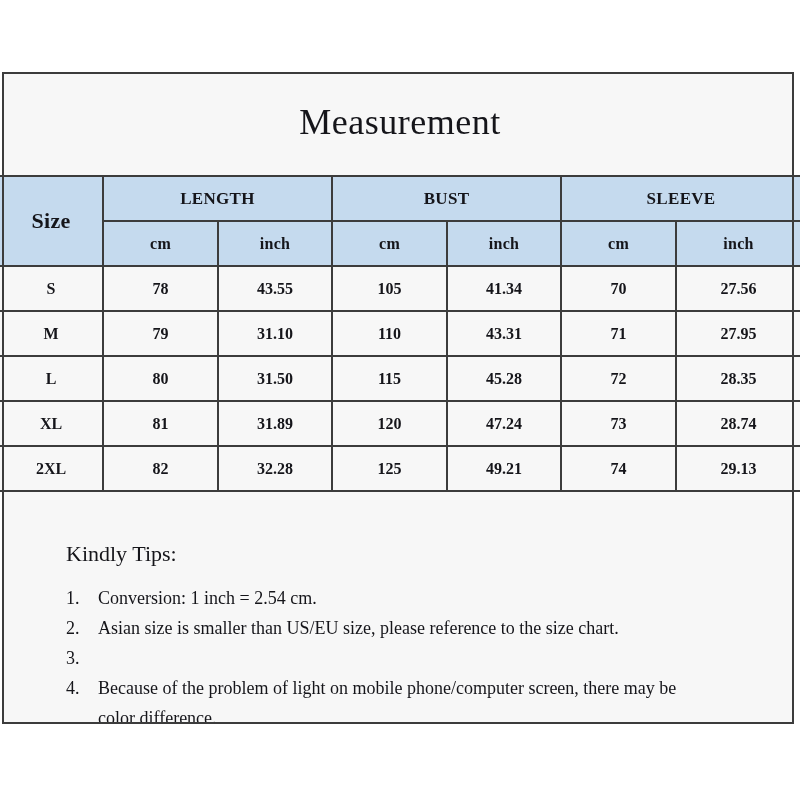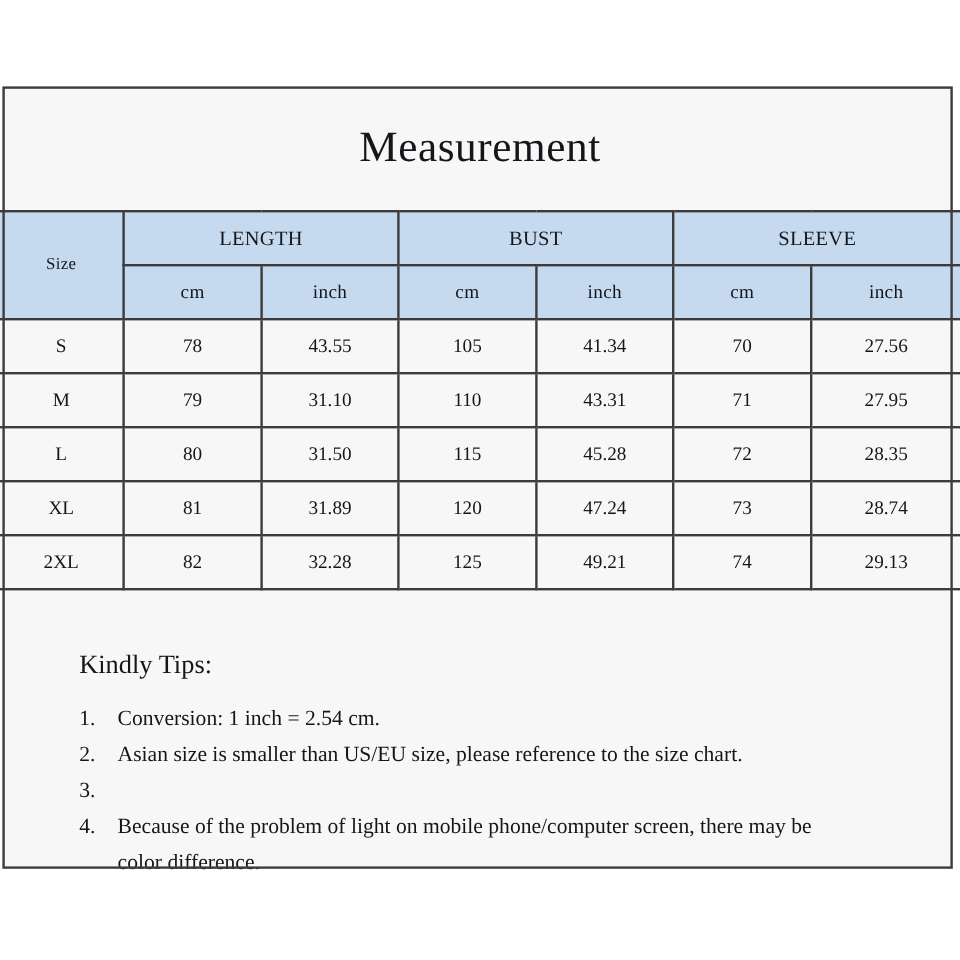--- a/index.html
+++ b/index.html
@@ -45,32 +45,32 @@
     position:absolute;top:175px;left:0;width:800px;
     border-collapse:collapse;
     z-index:3;
     table-layout:fixed;
   }
   table.meas th, table.meas td{
     border:2px solid var(--border);
     text-align:center;
     vertical-align:middle;
     height:45px;
-    font-weight:normal;
+    font-weight:bold;
     color:var(--text);
   }
   table.meas th:first-child, table.meas td:first-child{border-left:none;}
   table.meas th:last-child, table.meas td:last-child{border-right:none;}
   table.meas thead th{
     background:var(--header-blue);
     font-size:17px;
     letter-spacing:0.3px;
   }
   table.meas thead tr.units th{font-size:16px;}
-  table.meas thead th.size-h{font-size:14px;}
+  table.meas thead th.size-h{font-size:22px;}
   table.meas tbody th, table.meas tbody td{
     background:var(--panel-bg);
     font-size:16px;
   }
   .tips{
     position:absolute;left:66px;top:525px;width:664px;
     z-index:2;
   }
   .tips-heading{
     font-size:22px;

